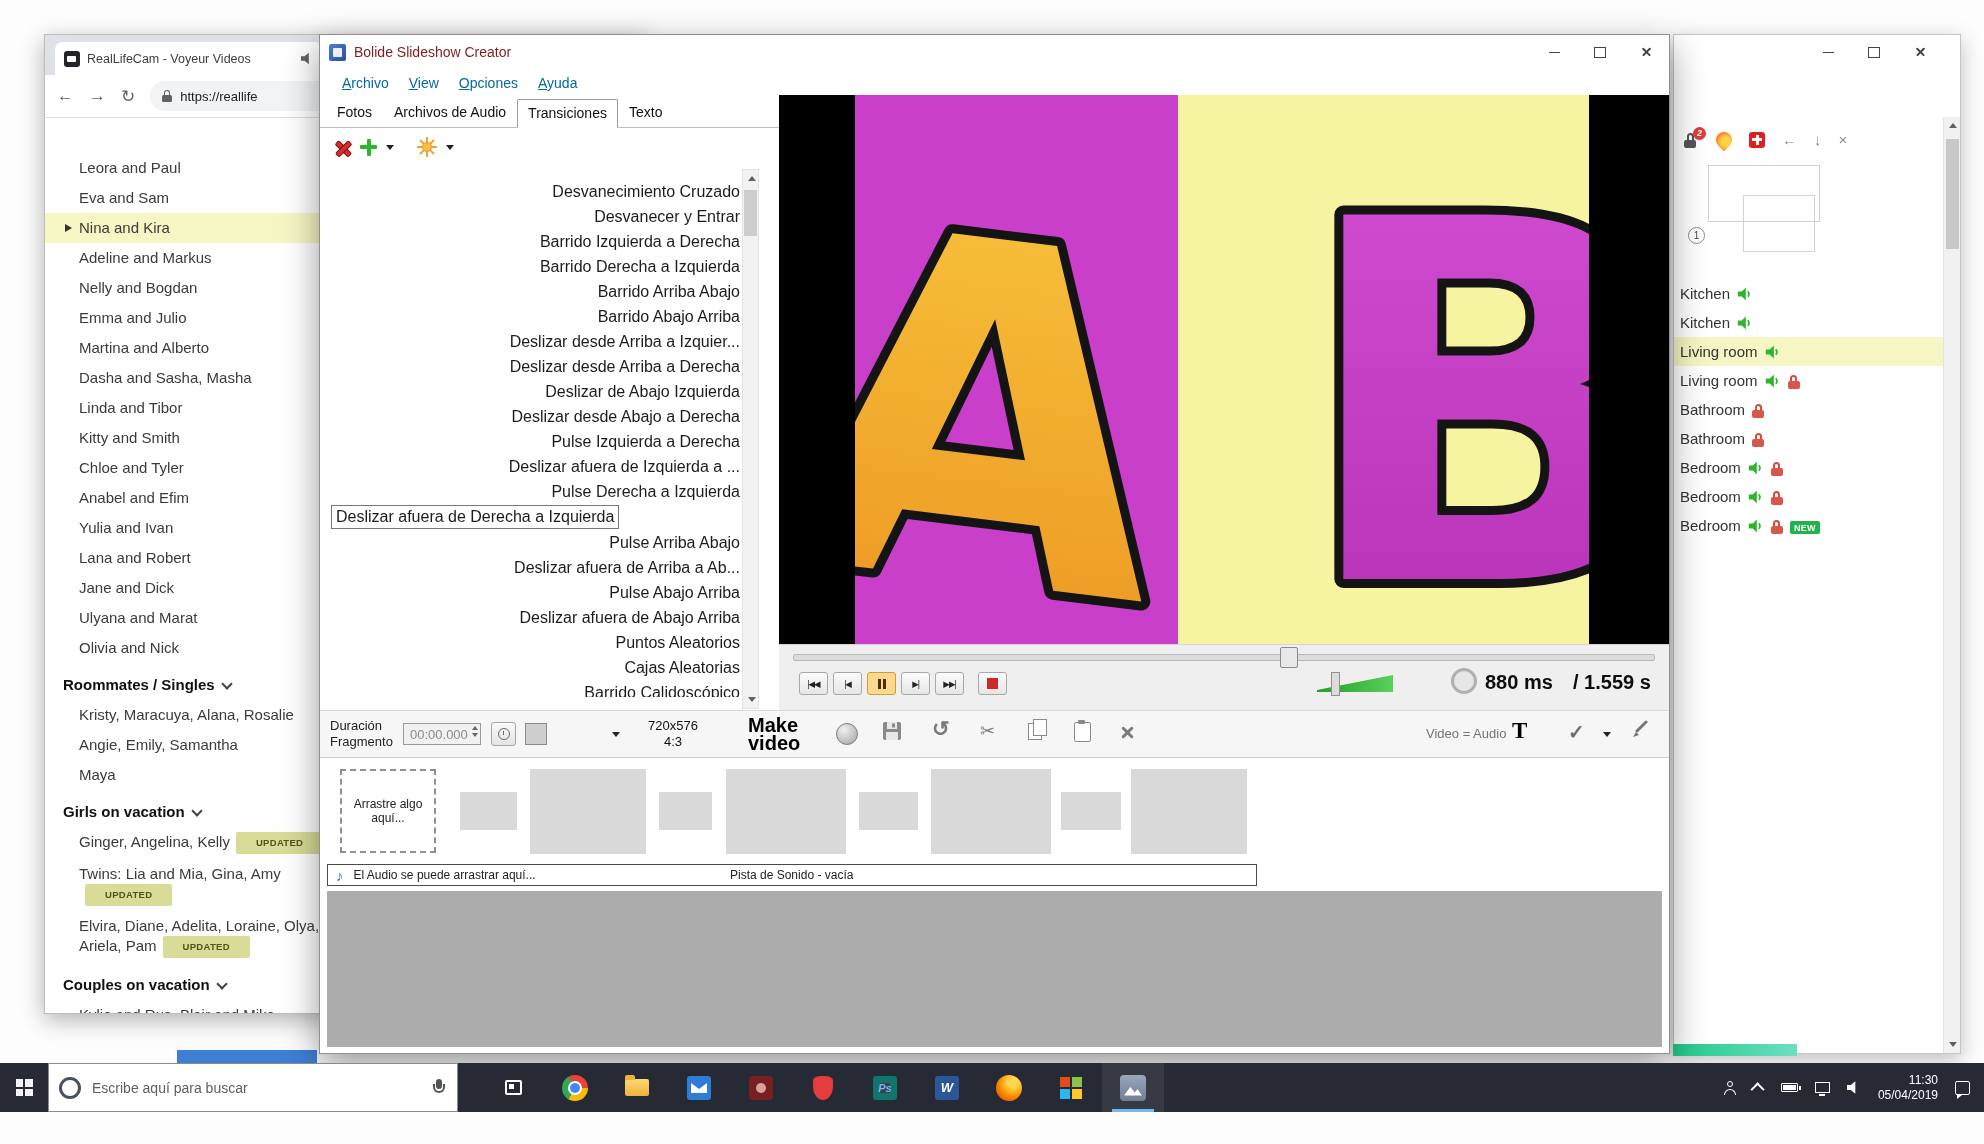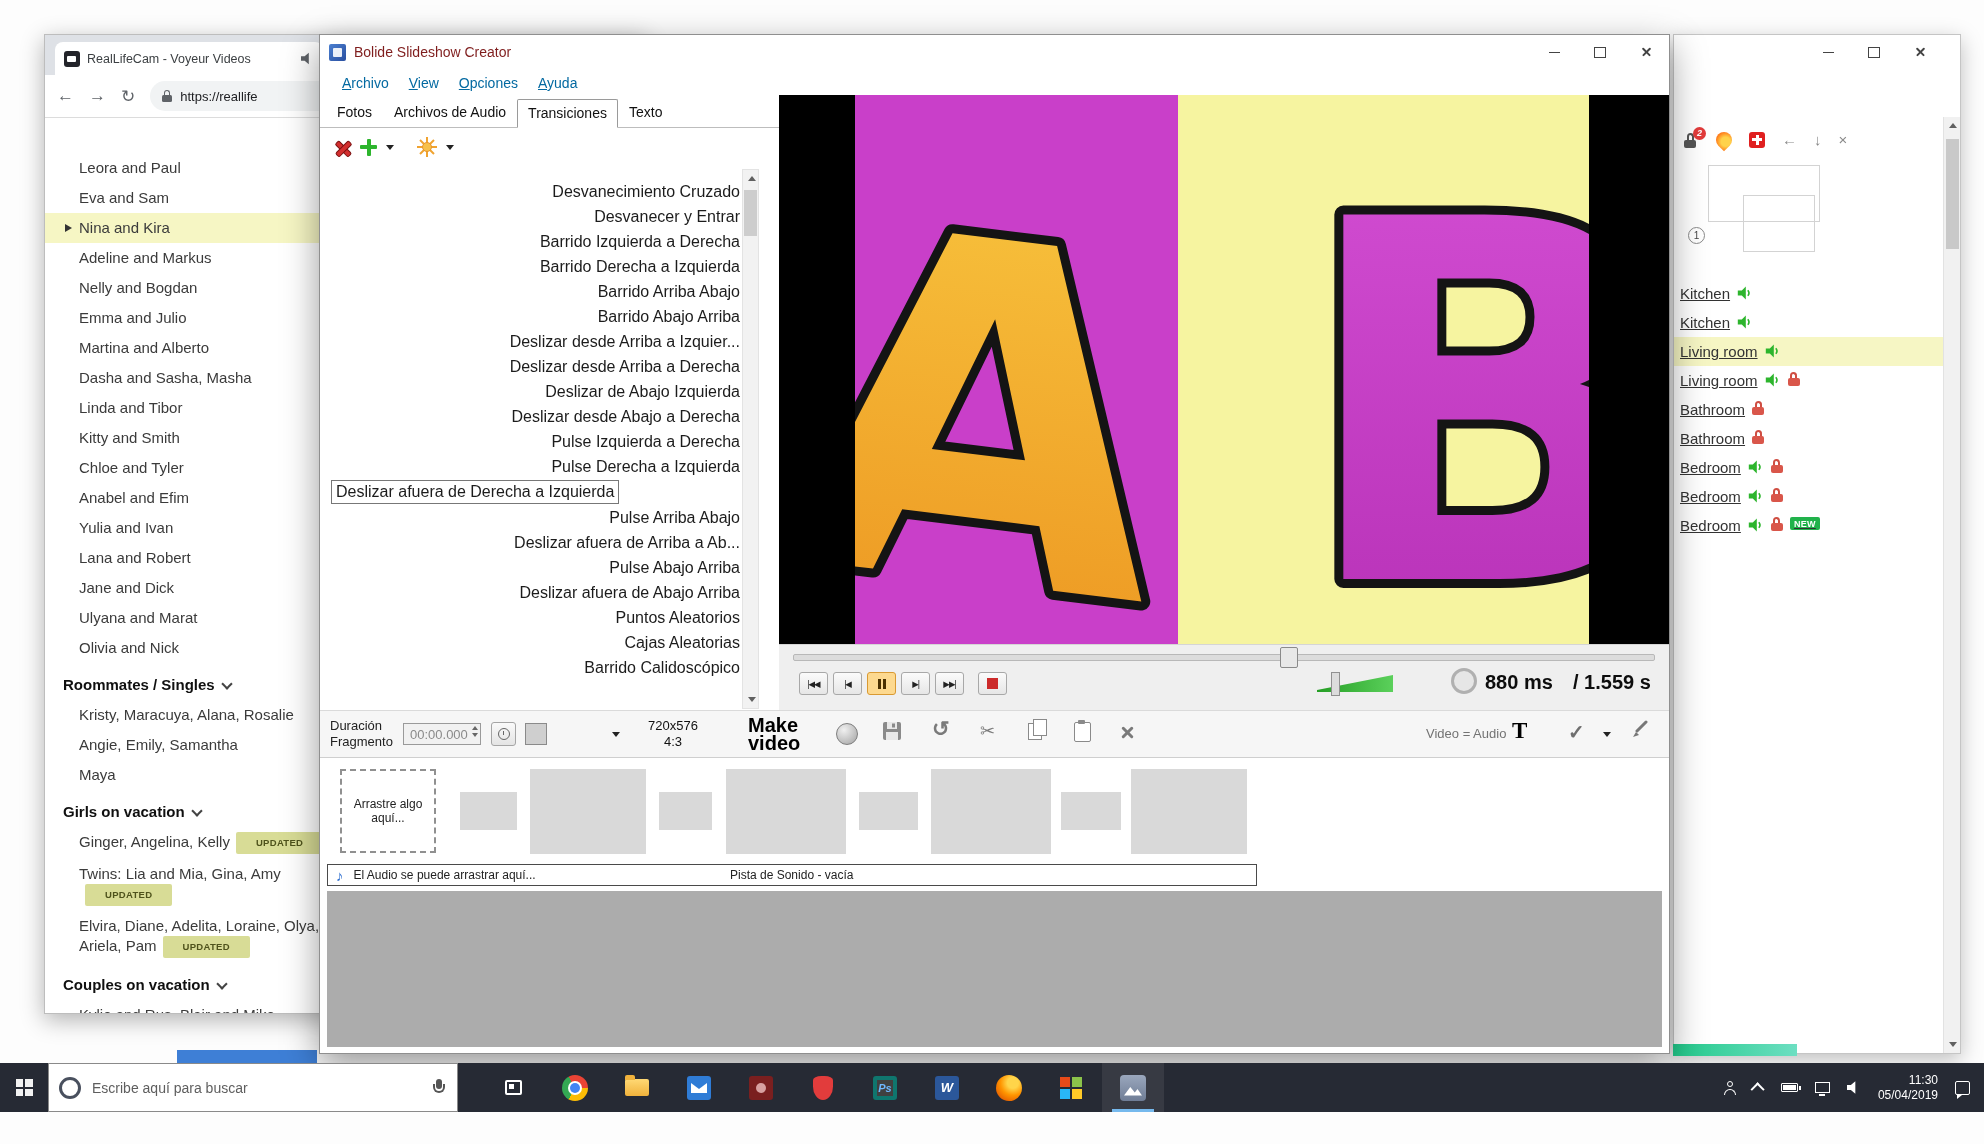--- a/index.html
+++ b/index.html
@@ -59,21 +59,21 @@
   .flame{width:16px;height:16px;background:radial-gradient(circle at 50% 65%,#ffd24a 0 35%,#ff7a1a 75%);border-radius:50% 50% 50% 0;transform:rotate(-45deg);}
   .swiss{width:16px;height:16px;border-radius:3px;
     background:linear-gradient(#fff,#fff) center/3px 10px no-repeat,linear-gradient(#fff,#fff) center/10px 3px no-repeat,#e02020;}
   .g-arrow{color:#8a8a8a;font-size:15px;}
   .rw-map{position:absolute;top:130px;left:14px;width:150px;height:100px;}
   .map-rect1{position:absolute;left:20px;top:0;width:110px;height:55px;border:1px solid #d3d3d3;}
   .map-rect2{position:absolute;left:55px;top:30px;width:70px;height:55px;border:1px solid #d3d3d3;}
   .map-circle{position:absolute;left:0;top:62px;width:15px;height:15px;border:1.5px solid #8a8a8a;border-radius:50%;background:#fff;
     font-size:10px;color:#444;display:flex;align-items:center;justify-content:center;}
   .rw-rooms{position:absolute;top:244px;left:0;right:17px;}
-  .room-row{display:flex;align-items:flex-start;gap:7px;padding:6px 0 6px 6px;font-size:15px;color:#333;text-decoration:underline;}
+  .room-row{display:flex;align-items:flex-end;gap:7px;padding:6px 0 6px 6px;font-size:15px;color:#333;}
   .room-row.act{background:#f6f6c4;}
   .lockr{position:relative;width:12px;height:14px;display:inline-block;}
   .lockr::before{content:"";position:absolute;top:0;left:2.5px;width:7px;height:7px;border:2px solid #cf4e42;border-bottom:none;border-radius:4px 4px 0 0;box-sizing:border-box;}
   .lockr::after{content:"";position:absolute;bottom:0;left:0;width:12px;height:8px;background:#d9564a;border-radius:2px;}
   .new-badge{background:#21b24b;color:#fff;font-size:9px;font-weight:bold;padding:1.5px 4px;border-radius:2px;letter-spacing:.3px;}
   .rw-scroll{position:absolute;top:82px;right:0;bottom:0;width:17px;background:#f1f1f1;border-left:1px solid #e2e2e2;box-sizing:border-box;}
   .sc-arr{position:absolute;left:0;width:17px;height:17px;display:flex;align-items:center;justify-content:center;}
   .tri-up{width:0;height:0;border-left:4px solid transparent;border-right:4px solid transparent;border-bottom:5px solid #606060;}
   .tri-dn{width:0;height:0;border-left:4px solid transparent;border-right:4px solid transparent;border-top:5px solid #606060;}
   .rw-thumb{position:absolute;left:2px;top:22px;width:13px;height:110px;background:#c9c9c9;}
@@ -198,21 +198,21 @@
   .ic-chrome::before{content:"";position:absolute;inset:6px;background:#fff;border-radius:50%;}
   .ic-chrome::after{content:"";position:absolute;inset:8px;background:#4285f4;border-radius:50%;}
   .ic-folder{width:24px;height:17px;background:linear-gradient(#ffd975,#f0b23c);border-radius:2px;position:relative;}
   .ic-folder::before{content:"";position:absolute;top:-4px;left:0;width:10px;height:5px;background:#f0b23c;border-radius:2px 2px 0 0;}
   .ic-mail{width:24px;height:24px;background:#2f7cd6;border-radius:3px;position:relative;}
   .ic-mail::before{content:"";position:absolute;left:4px;top:7px;right:4px;bottom:7px;background:#fff;}
   .ic-mail::after{content:"";position:absolute;left:4px;top:7px;width:0;height:0;border-left:8px solid transparent;border-right:8px solid transparent;border-top:6px solid #2f7cd6;}
   .ic-redapp{width:24px;height:24px;background:#7a1f1f;border-radius:3px;position:relative;}
   .ic-redapp::after{content:"";position:absolute;inset:7px;background:#d8a0a0;border-radius:50%;}
   .ic-shield{width:20px;height:24px;background:#e23c3c;border-radius:10px 10px 12px 12px / 5px 5px 16px 16px;}
-  .ic-ps{width:24px;height:24px;background:#404040;border:4px solid #0f766e;border-radius:3px;color:#6fb7ff;
+  .ic-ps{width:24px;height:24px;background:#404040;border:7px solid #0f766e;border-radius:3px;color:#6fb7ff;
     font-size:11px;font-weight:bold;display:flex;align-items:center;justify-content:center;box-sizing:border-box;}
   .ic-word{width:24px;height:24px;background:#2b579a;border-radius:3px;color:#fff;font-size:13px;font-weight:bold;display:flex;align-items:center;justify-content:center;}
   .ic-ff{width:26px;height:26px;border-radius:50%;background:radial-gradient(circle at 65% 30%,#ffd54a 0 22%,#ff9500 50%,#e66000 80%);}
   .ic-grid{width:22px;height:22px;display:grid;grid-template-columns:1fr 1fr;grid-template-rows:1fr 1fr;gap:2px;}
   .ic-grid span:nth-child(1){background:#e64a19;} .ic-grid span:nth-child(2){background:#8bc34a;}
   .ic-grid span:nth-child(3){background:#29b6f6;} .ic-grid span:nth-child(4){background:#ffca28;}
   .ic-bolide{width:26px;height:26px;background:linear-gradient(#9aa7bd,#6f7d96);border-radius:4px;position:relative;}
   .ic-bolide::after{content:"";position:absolute;left:4px;right:4px;bottom:5px;height:10px;background:#fff;
     clip-path:polygon(0 100%,35% 15%,60% 70%,75% 35%,100% 100%);}
   .tray{margin-left:auto;display:flex;align-items:center;gap:17px;padding-right:14px;height:100%;}
@@ -579,20 +579,21 @@
         <div class="t-item">Deslizar desde Arriba a Izquier...</div>
 
         <div class="t-item">Deslizar desde Arriba a Derecha</div>
 
         <div class="t-item">Deslizar de Abajo Izquierda</div>
 
         <div class="t-item">Deslizar desde Abajo a Derecha</div>
 
         <div class="t-item">Pulse Izquierda a Derecha</div>
 
+        <div class="t-item">Deslizar afuera de Izquierda a ...</div>
 
         <div class="t-item">Pulse Derecha a Izquierda</div>
 
         <div class="t-item boxed">Deslizar afuera de Derecha a Izquierda</div>
 
         <div class="t-item">Pulse Arriba Abajo</div>
 
         <div class="t-item">Deslizar afuera de Arriba a Ab...</div>
 
         <div class="t-item">Pulse Abajo Arriba</div>

